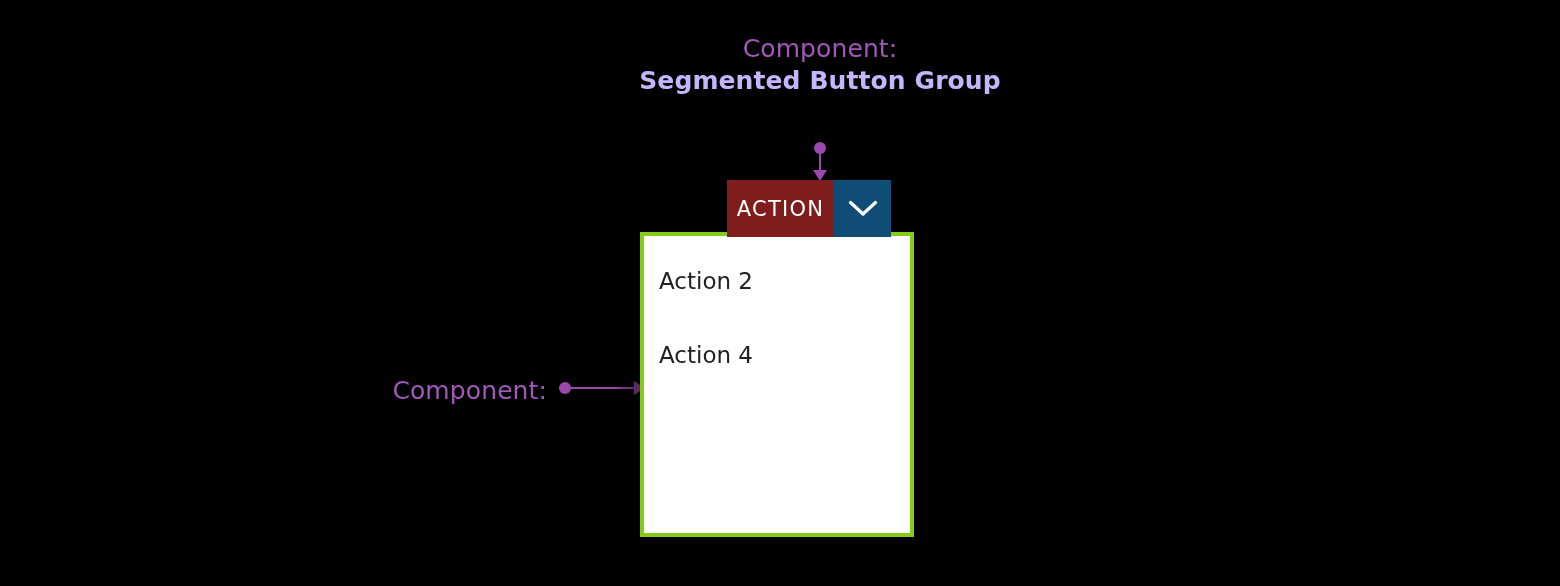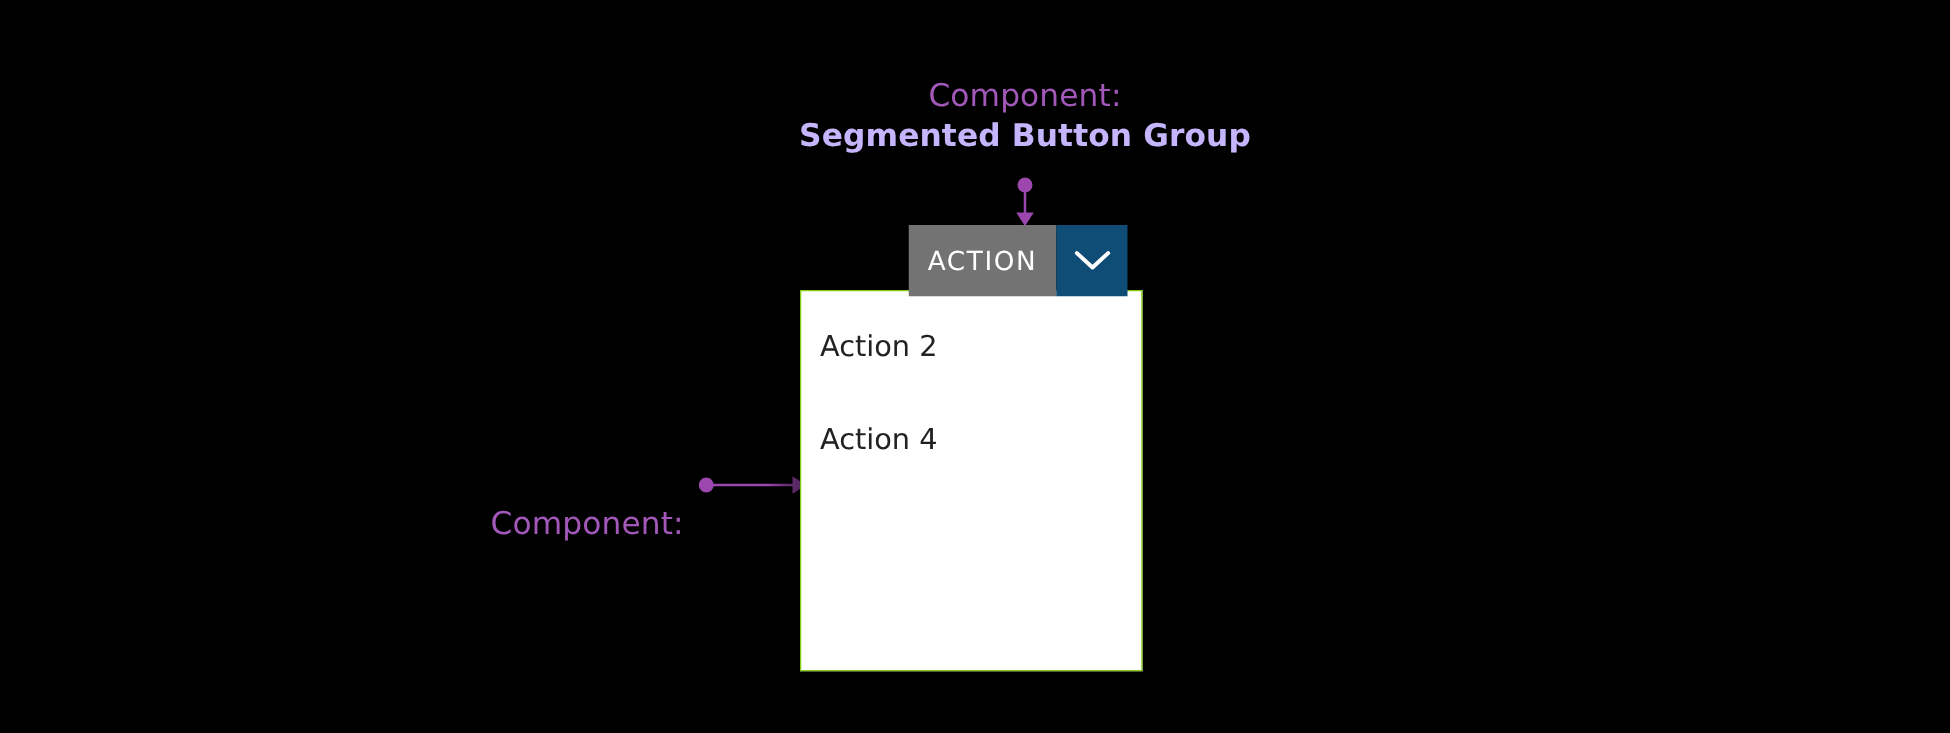--- a/index.html
+++ b/index.html
@@ -23,21 +23,20 @@
 
   
   .annot {
     position: absolute;
     color: #a258b8;
     font-family: "DejaVu Sans", sans-serif;
     font-size: 25px;
     line-height: 32px;
     letter-spacing: 0.1px;
     white-space: nowrap;
-    margin-top: 28px;
   }
   .annot .strong {
     font-weight: bold;
     color: #c4b5fd;
     display: block;
   }
   .annot .lead {
     display: block;
     font-weight: normal;
   }
@@ -105,22 +104,22 @@
   #segmented-button-group {
     position: absolute;
     left: 727px;
     top: 180px;
     height: 57px;
     display: flex;
     align-items: stretch;
     z-index: 5;
   }
   #action-button {
-    width: 118px;
-    background: #737373;
+    width: 107px;
+    background: #7f1d1d;
     color: #ffffff;
     font-family: "DejaVu Sans", sans-serif;
     font-size: 21px;
     letter-spacing: 1.3px;
     display: flex;
     align-items: center;
     justify-content: center;
     border: none;
     padding: 0;
     cursor: pointer;
@@ -155,21 +154,21 @@
     filter: blur(6px);
     z-index: 1;
   }
   #menu {
     position: absolute;
     left: 640px;
     top: 232px;
     width: 274px;
     height: 305px;
     background: #ffffff;
-    border: 1px solid #84cc16;
+    border: 4px solid #84cc16;
     box-sizing: border-box;
     z-index: 3;
     padding-top: 8px;
   }
   .menu-item {
     height: 74px;
     display: flex;
     align-items: center;
     padding-left: 15px;
     box-sizing: border-box;

